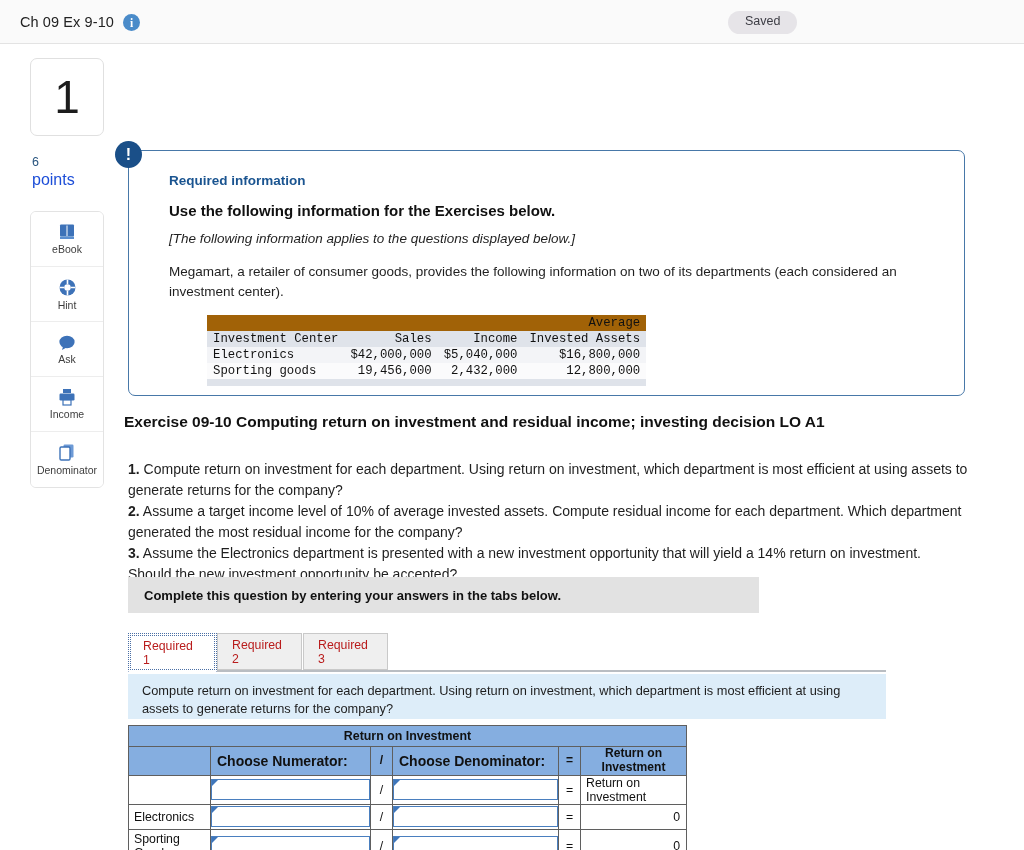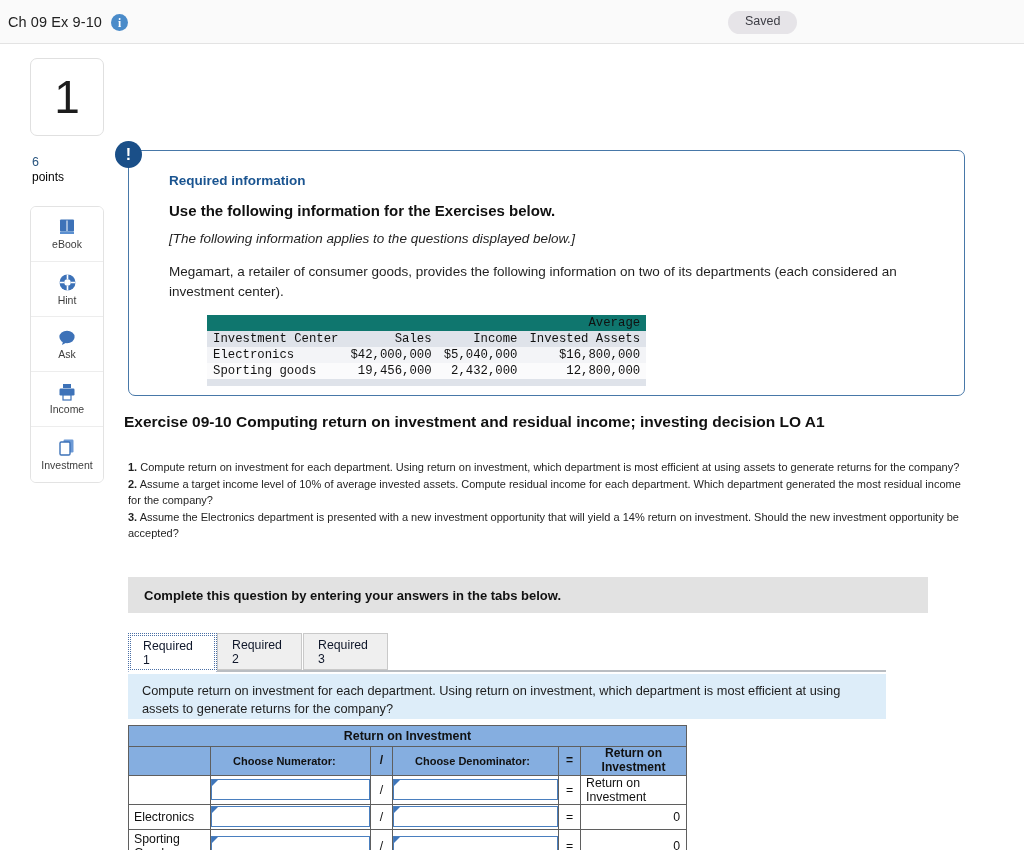--- a/index.html
+++ b/index.html
@@ -14,21 +14,21 @@
   }
 
   
   .topbar {
     position: relative;
     height: 44px;
     background: #fafafa;
     border-bottom: 1px solid #e3e3e3;
     display: flex;
     align-items: center;
-    padding: 0 8px;
+    padding: 0 20px;
   }
   .topbar-title {
     font-size: 14.5px;
     color: #222;
     letter-spacing: .1px;
   }
   .info-icon {
     display: inline-flex;
     align-items: center;
     justify-content: center;
@@ -74,21 +74,21 @@
   }
   .qnum {
     font-size: 46px;
     font-weight: 400;
     color: #1c1c1c;
     line-height: 1;
     font-family: "Liberation Sans", sans-serif;
   }
   .points-wrap { margin-top: 18px; padding-left: 2px; }
   .points-num { font-size: 12.5px; color: #29557f; line-height: 1.3; }
-  .points-lbl { font-size: 12px; color: #000000; line-height: 1.3; }
+  .points-lbl { font-size: 16px; color: #1d4ed8; line-height: 1.3; }
 
   .tools {
     margin-top: 20px;
     width: 74px;
     border: 1px solid #e3e3e3;
     border-radius: 6px;
     background: #fff;
     overflow: hidden;
   }
   .tool {
@@ -159,50 +159,50 @@
     color: #111;
     background: #eceef3;
     width: 438px;
   }
   .mono-table th, .mono-table td {
     padding: 1px 6px;
     white-space: pre;
     font-weight: normal;
   }
   .mono-table thead th { background: #dfe3ea; vertical-align: bottom; }
-  .mono-table thead th.r1 { background: #0f766e; }
+  .mono-table thead th.r1 { background: #a16207; }
   .mono-table .c-left { text-align: left; font-family: Liberation Mono, monospace; }
   .mono-table .c-right { text-align: right; }
   .mono-table tbody tr.even td { background: #f3f4f7; }
   .mono-table tbody tr.odd td { background: #fbfbfc; }
   .mono-foot td { height: 7px; background: #dfe3ea; padding: 0; }
 
   
   .ex-title {
     position: absolute;
     left: 124px; top: 369px;
     font-size: 15.5px;
     font-weight: bold;
     color: #111;
   }
   .prompts {
     position: absolute;
     left: 128px; top: 415px;
     width: 840px;
-    font-size: 11px;
+    font-size: 14px;
     color: #1f1f1f;
     line-height: 1.5;
   }
   .prompts b { font-weight: bold; }
 
   
   .complete-bar {
     position: absolute;
     left: 128px; top: 533px;
-    width: 800px; height: 36px;
+    width: 631px; height: 36px;
     background: #e2e2e2;
     display: flex; align-items: center;
     padding-left: 16px;
     font-size: 13px; font-weight: bold;
     color: #111;
   }
 
   
   .tabstrip {
     position: absolute;
@@ -210,21 +210,21 @@
     width: 758px; height: 40px;
     border-bottom: 2px solid #b9bdc2;
   }
   .tab {
     position: absolute; top: 1px;
     height: 37px;
     border: 1px solid #c9c9c9;
     background: #efefef;
     display: flex; align-items: center; justify-content: center;
     font-size: 12.3px;
-    color: #0f172a;
+    color: #b91c1c;
     cursor: pointer;
     padding: 0 14px;
   }
   .tab.active {
     background: #fff;
     border: 1px dotted #4a6fa5;
     outline: 1px dotted #4a6fa5;
     outline-offset: -3px;
     height: 39px;
     border-bottom-color: #fff;
@@ -275,23 +275,23 @@
     font-weight: bold;
     text-align: center;
     height: 28px;
     font-size: 12.1px;
     line-height: 1.15;
   }
   .ansgrid .hdr-left {
     background: #85aee0;
     font-weight: bold;
     text-align: left;
-    padding-left: 22px;
+    padding-left: 6px;
     height: 28px;
-    font-size: 11px;
+    font-size: 14px;
   }
   .ansgrid .lblcell {
     padding: 2px 4px 2px 5px;
     font-size: 12.3px;
     line-height: 1.18;
     height: 25px;
   }
   .ansgrid .opcell {
     text-align: center;
     font-size: 12.3px;
@@ -388,21 +388,21 @@
         <span class="tool-label">Income</span>
       </div>
 
       <div class="tool">
         <span>
           <svg width="20" height="19" viewBox="0 0 20 19">
             <rect x="6.5" y="1.5" width="10" height="13" rx="1.2" fill="#6d9ad6"></rect>
             <rect x="3" y="4" width="10" height="13" rx="1.2" fill="#fff" stroke="#3d72b8" stroke-width="1.4"></rect>
           </svg>
         </span>
-        <span class="tool-label">Investment</span>
+        <span class="tool-label">Denominator</span>
       </div>
     </div>
   </div>
 
   <div class="req-box">
     <div class="bang">!</div>
     <div class="req-inner">
       <div class="req-kicker">Required information</div>
       <div class="req-head">Use the following information for the Exercises below.</div>
       <div class="req-italic">[The following information applies to the questions displayed below.]</div>

